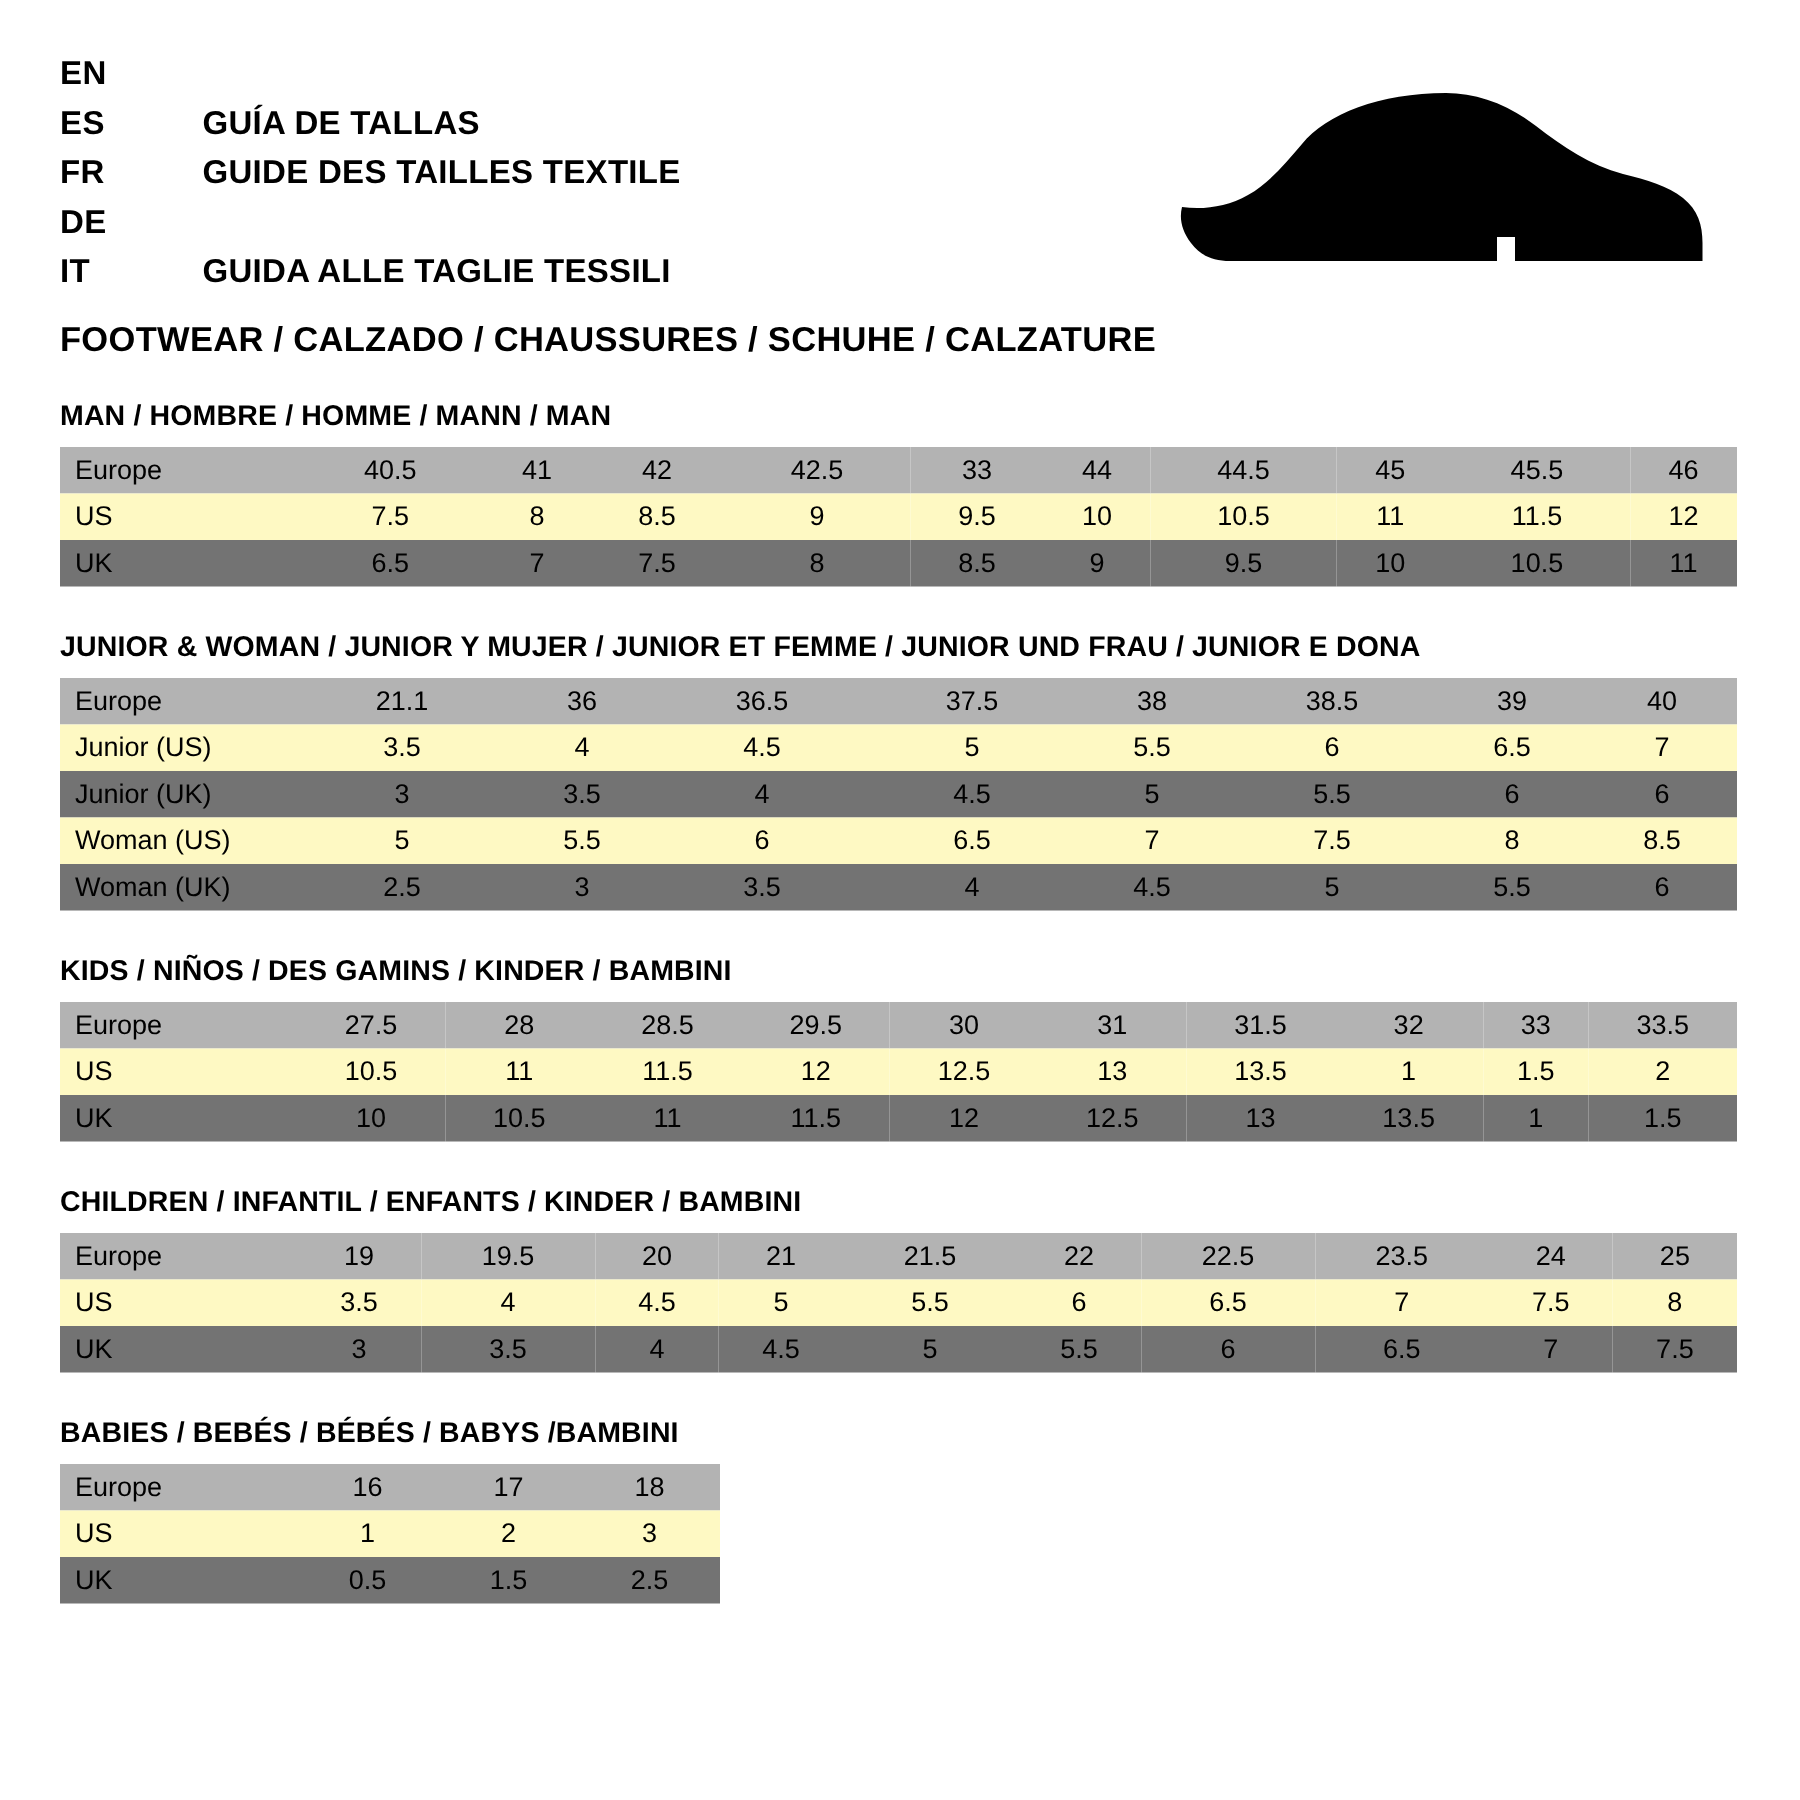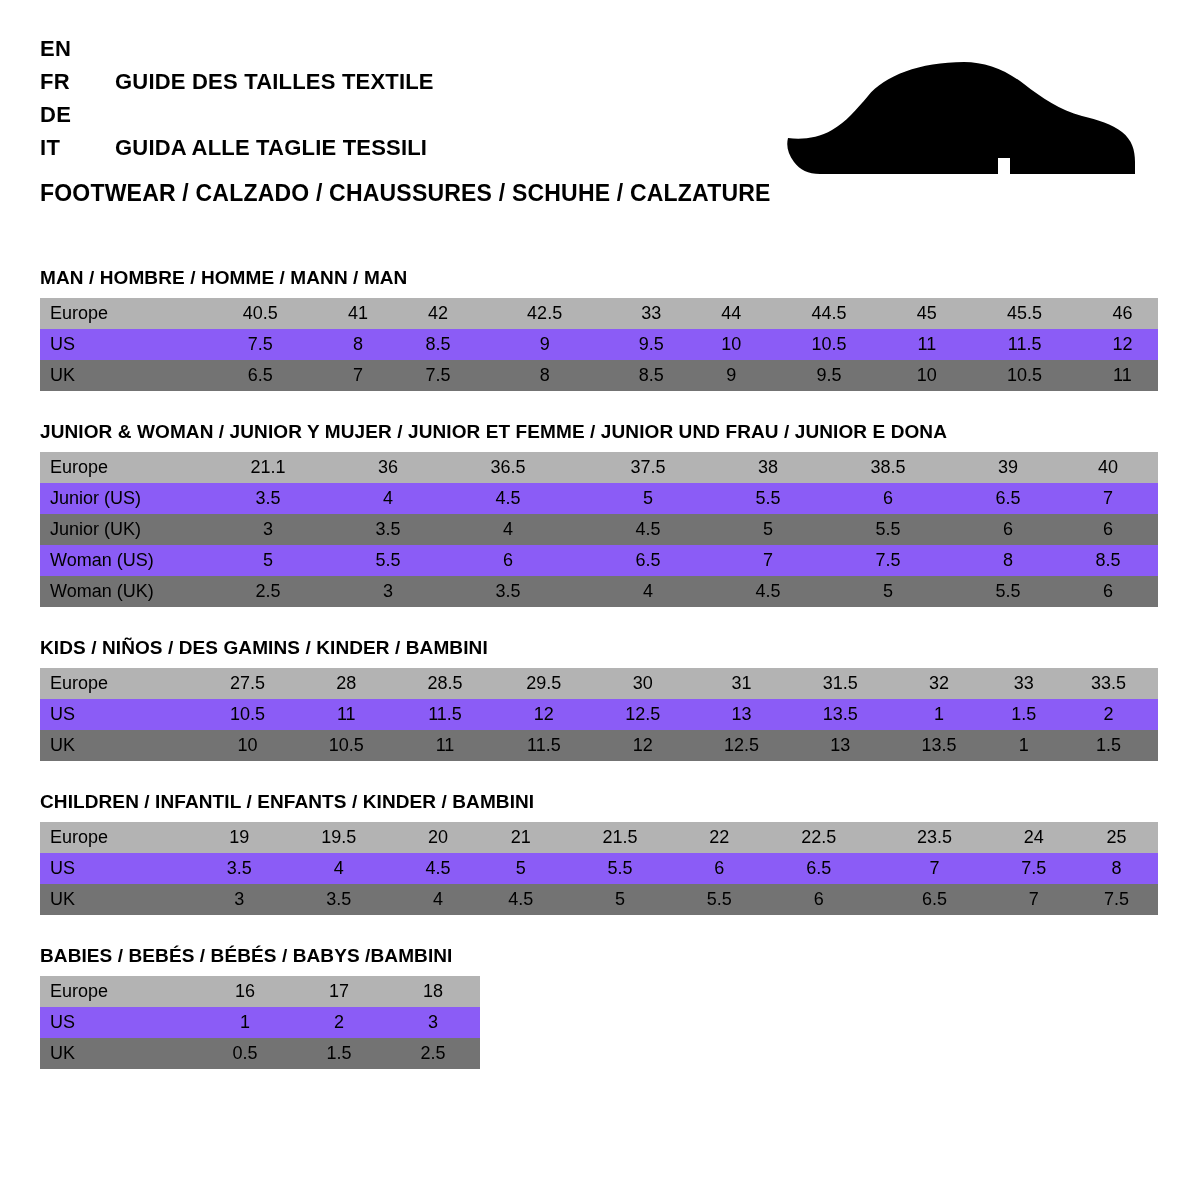--- a/index.html
+++ b/index.html
@@ -27,20 +27,21 @@
     position: relative;
     height: 165px;
   }
   .lang-list {
     display: block;
   }
   .lang-row {
     display: flex;
     align-items: baseline;
     height: 33px;
+    gap: 20px;
   }
   .lang-code {
     width: 75px;
     font-size: 22px;
     font-weight: bold;
     letter-spacing: 0.3px;
   }
   .lang-text {
     font-size: 22px;
     font-weight: bold;
@@ -96,32 +97,36 @@
     padding-left: 10px;
     width: 148px;
   }
   tr.head td {
     background: #b3b3b3;
   }
   tr.alt-light td {
     background: #737373;
   }
   tr.alt-white td {
-    background: #8b5cf6;
+    background: #fef9c3;
   }
 </style>
 </head>
 <body>
 
 <div class="page">
 
   <div class="header">
     <div class="lang-list">
       <div class="lang-row">
         <span class="lang-code">EN</span>
+      </div>
+      <div class="lang-row">
+        <span class="lang-code">ES</span>
+        <span class="lang-text">GUÍA DE TALLAS</span>
       </div>
       <div class="lang-row">
         <span class="lang-code">FR</span>
         <span class="lang-text">GUIDE DES TAILLES TEXTILE</span>
       </div>
       <div class="lang-row">
         <span class="lang-code">DE</span>
       </div>
       <div class="lang-row">
         <span class="lang-code">IT</span>

